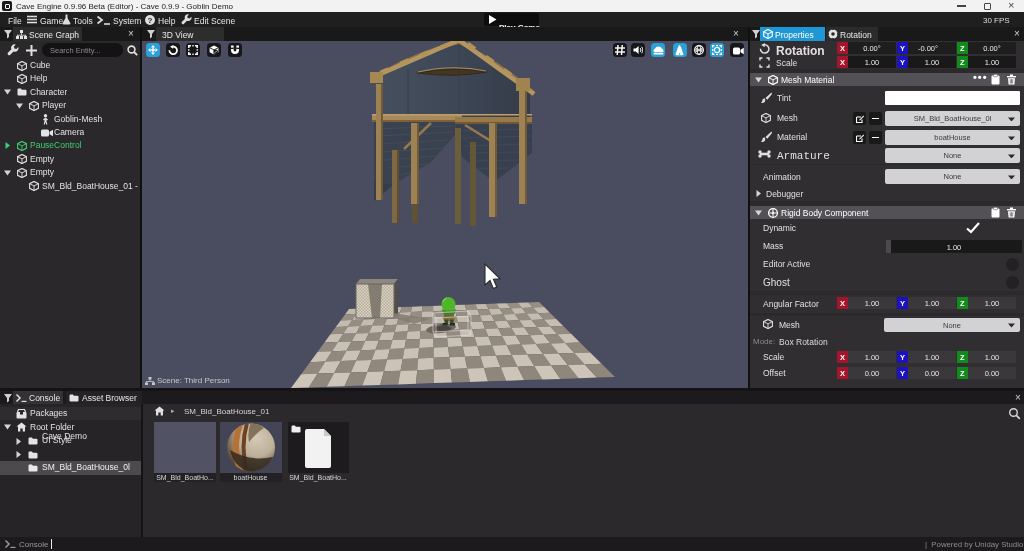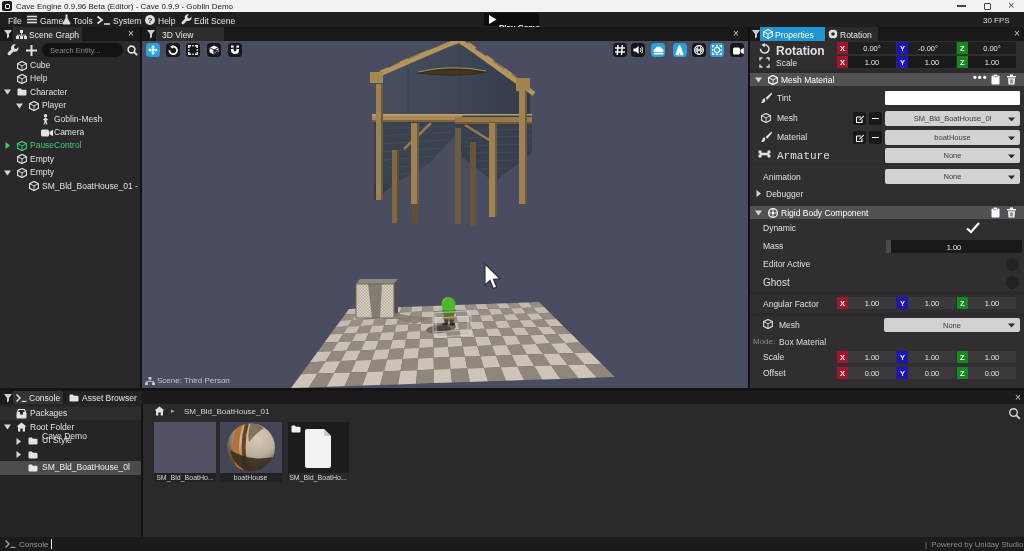--- a/index.html
+++ b/index.html
@@ -738,21 +738,21 @@
     <path d="M5 0.4 L9.4 2.7 V7.3 L5 9.6 L0.6 7.3 V2.7 Z" fill="none" stroke="#e0e0e0" stroke-width="1.1"></path>
     <path d="M0.6 2.7 L5 4.9 L9.4 2.7 M5 4.9 V9.6" stroke="#e0e0e0" stroke-width="0.9" fill="none"></path>
   </svg>
 <div class="txt" style="left:779px;top:320px;font-size:8.5px;color:#e0e0e0;font-weight:normal;">Mesh</div>
 <div class="abs" style="left:884px;top:318px;width:136px;height:14px;background:#d2d1d3;border-radius:2px;"></div>
 <div class="txt" style="left:884px;top:320.5px;width:136px;font-size:7.5px;color:#3a3a3a;text-align:center;">None</div>
 <svg class="abs" style="left:1008px;top:323.0px" width="7" height="4.5">
     <path d="M0 0.5 h7 l-3.5 4 z" fill="#2a2a2a"></path>
   </svg>
 <div class="txt" style="left:753px;top:337px;font-size:8px;color:#8a8a8a;font-weight:normal;">Mode:</div>
-<div class="txt" style="left:779px;top:337px;font-size:8.5px;color:#dcdcdc;font-weight:normal;">Box Material</div>
+<div class="txt" style="left:779px;top:337px;font-size:8.5px;color:#dcdcdc;font-weight:normal;">Box Rotation</div>
 <div class="txt" style="left:763px;top:352px;font-size:8.5px;color:#e0e0e0;font-weight:normal;">Scale</div>
 <div class="abs" style="left:837px;top:351px;width:11px;height:12px;background:#a4142a;"></div>
 <div class="txt" style="left:840px;top:353px;font-size:7.5px;color:#fff;font-weight:bold;">X</div>
 <div class="abs" style="left:848px;top:351px;width:48px;height:12px;background:#3a383a;"></div>
 <div class="txt" style="left:848px;top:353px;width:48px;font-size:7.5px;color:#e8e8e8;text-align:center;">1.00</div>
 <div class="abs" style="left:897px;top:351px;width:11px;height:12px;background:#1c12c0;"></div>
 <div class="txt" style="left:900px;top:353px;font-size:7.5px;color:#fff;font-weight:bold;">Y</div>
 <div class="abs" style="left:908px;top:351px;width:48px;height:12px;background:#3a383a;"></div>
 <div class="txt" style="left:908px;top:353px;width:48px;font-size:7.5px;color:#e8e8e8;text-align:center;">1.00</div>
 <div class="abs" style="left:957px;top:351px;width:11px;height:12px;background:#128a1c;"></div>

